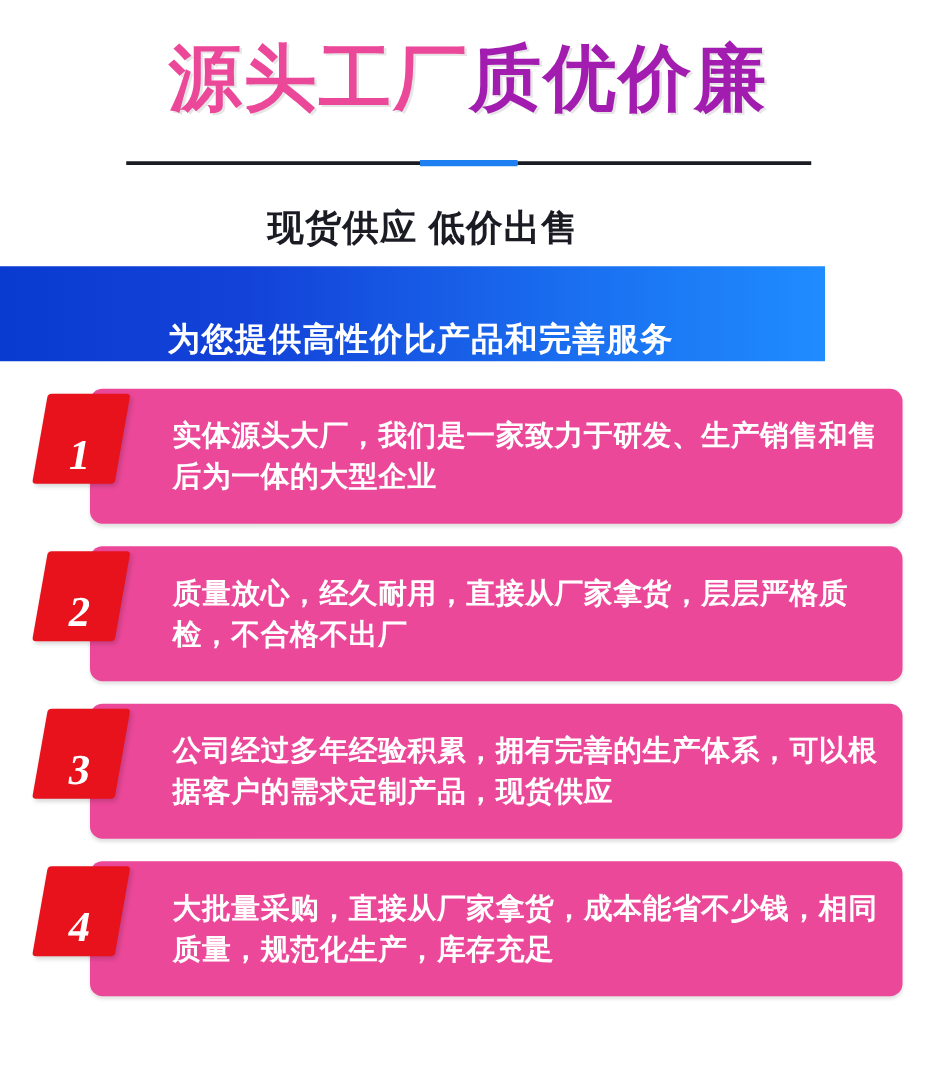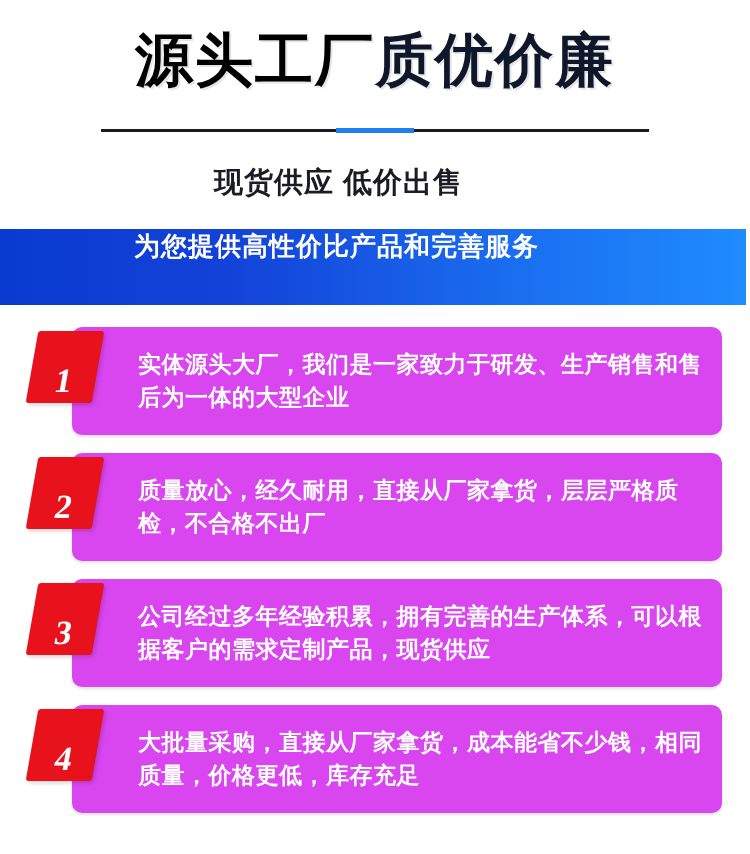--- a/index.html
+++ b/index.html
@@ -34,26 +34,25 @@
     font-size: 58px;
     font-weight: 700;
     letter-spacing: 2px;
     white-space: nowrap;
     line-height: 1;
     display: flex;
     align-items: baseline;
     font-family: "Liberation Sans", "DejaVu Sans", sans-serif;
   }
   .headline .blue {
-    color: #000000;
+    color: #ec4899;
     text-shadow: 2px 2px 0 rgba(0,0,0,0.10);
-    font-family: Liberation Mono, monospace;
   }
   .headline .dark {
-    color: #0f172a;
+    color: #a21caf;
     text-shadow: 2px 2px 0 rgba(0,0,0,0.10);
   }
 
   
   .divider-row {
     position: relative;
     width: 750px;
     height: 10px;
     display: flex;
     align-items: center;
@@ -73,31 +72,31 @@
 
   
   .subtitle {
     width: 677px;
     text-align: center;
     font-size: 29px;
     font-weight: 700;
     color: #1b1b24;
     letter-spacing: 1px;
     margin-top: 28px;
-    margin-bottom: 26px;
+    margin-bottom: 10px;
     font-family: "Liberation Sans", "DejaVu Sans", sans-serif;
   }
 
   
   .banner {
-    width: 746px;
+    width: 660px;
     height: 76px;
     background: linear-gradient(90deg, #0a3bd0 0%, #1342d8 30%, #1a6ff0 70%, #1f8cff 100%);
     display: flex;
-    align-items: flex-start;
+    align-items: flex-end;
     box-sizing: border-box;
     padding-left: 134px;
   }
   .banner-text {
     color: #ffffff;
     font-size: 26px;
     font-weight: 700;
     letter-spacing: 1px;
   }
 
@@ -140,21 +139,21 @@
     color: #ffffff;
     font-size: 34px;
     font-weight: 700;
     font-family: "Liberation Serif", "DejaVu Serif", serif;
     transform: skewX(-10deg) translateX(-4px);
   }
   .item-body {
     position: relative;
     flex: 1 1 auto;
     margin-left: -34px;
-    background: #d946ef;
+    background: #ec4899;
     border-radius: 10px;
     display: flex;
     align-items: center;
     box-sizing: border-box;
     padding: 8px 20px 8px 66px;
     box-shadow: 0 2px 3px rgba(0,0,0,0.12);
   }
   .item-text {
     color: #ffffff;
     font-size: 23px;
@@ -218,18 +217,18 @@
         <div class="item-text">公司经过多年经验积累，拥有完善的生产体系，可以根据客户的需求定制产品，现货供应</div>
       </div>
     </div>
 
     <div class="item">
       <div class="item-badge">
         <div class="badge-shape"></div>
         <div class="badge-num">4</div>
       </div>
       <div class="item-body">
-        <div class="item-text">大批量采购，直接从厂家拿货，成本能省不少钱，相同质量，价格更低，库存充足</div>
+        <div class="item-text">大批量采购，直接从厂家拿货，成本能省不少钱，相同质量，规范化生产，库存充足</div>
       </div>
     </div>
 
   </div>
 </div>
 
 </body></html>

